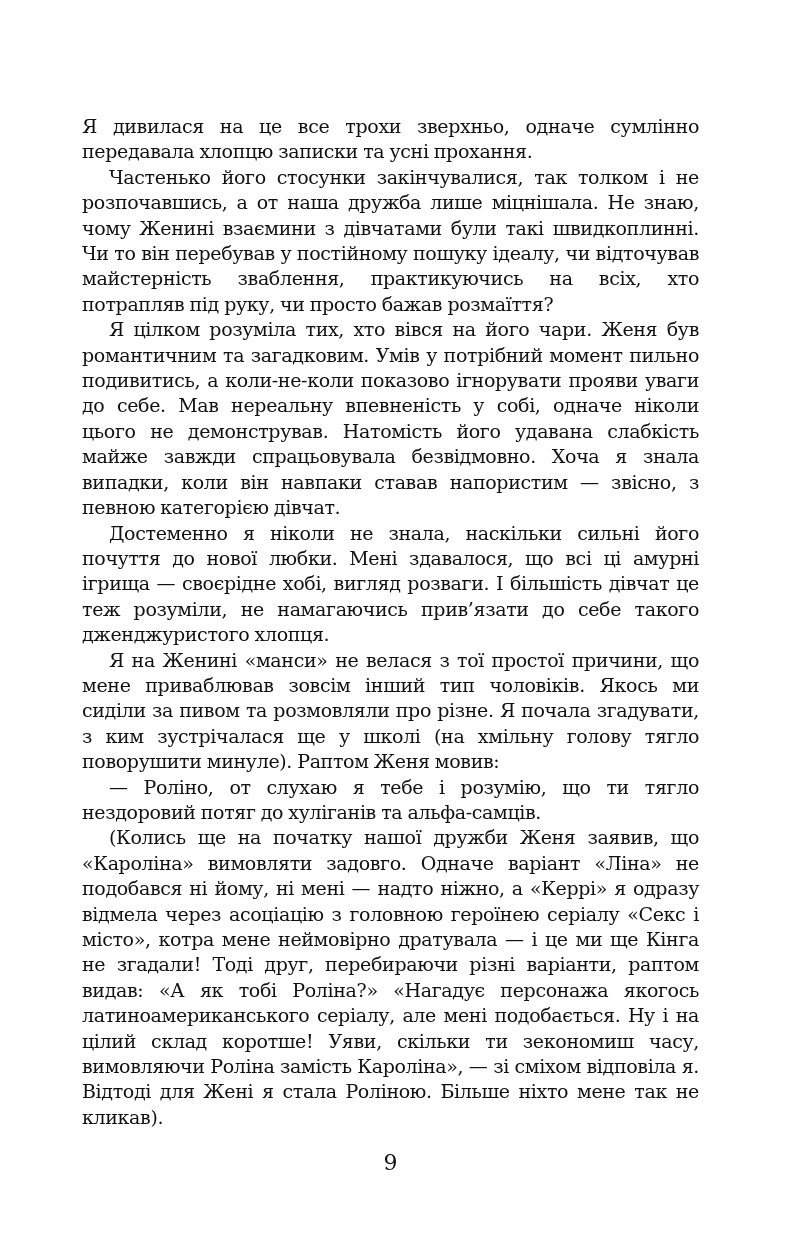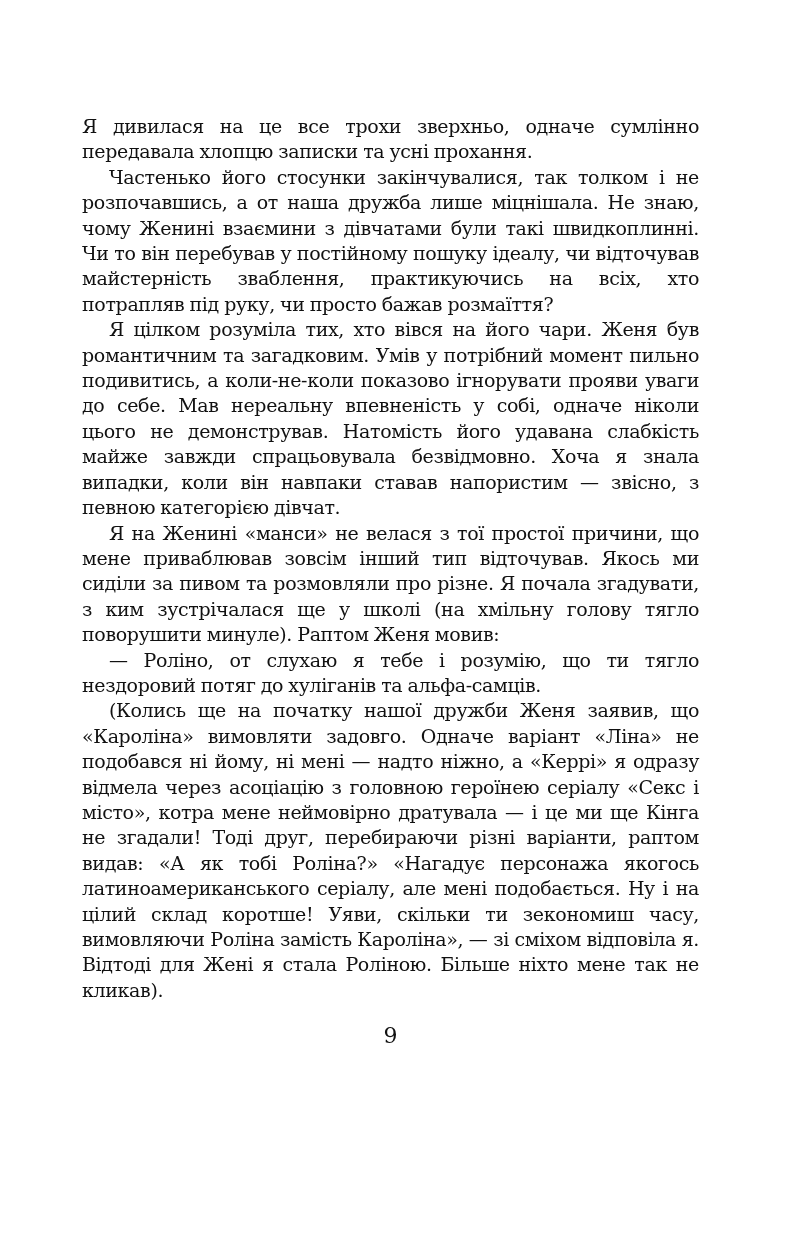--- a/index.html
+++ b/index.html
@@ -48,18 +48,19 @@
   }
 </style>
 </head>
 <body>
 
 <div class="book-page">
   <div class="text-block">
     <p class="continuation">Я дивилася на це все трохи зверхньо, одначе сумлінно передавала хлопцю записки та усні прохання.</p>
     <p>Частенько його стосунки закінчувалися, так толком і не розпочавшись, а от наша дружба лише міцнішала. Не знаю, чому Женині взаємини з дівчатами були такі швидкоплинні. Чи то він перебував у постійному пошуку ідеалу, чи відточував майстерність зваблення, практикуючись на всіх, хто потрапляв під руку, чи просто бажав розмаїття?</p>
     <p>Я цілком розуміла тих, хто вівся на його чари. Женя був романтичним та загадковим. Умів у потрібний момент пильно подивитись, а коли-не-коли показово ігнорувати прояви уваги до себе. Мав нереальну впевненість у собі, одначе ніколи цього не демонстрував. Натомість його удавана слабкість майже завжди спрацьовувала безвідмовно. Хоча я знала випадки, коли він навпаки ставав напористим — звісно, з певною категорією дівчат.</p>
-    <p>Я на Женині «манси» не велася з тої простої причини, що мене приваблював зовсім інший тип відточував. Якось ми сиділи за пивом та розмовляли про різне. Я почала згадувати, з ким зустрічалася ще у школі (на хмільну голову тягло поворушити минуле). Раптом Женя мовив:</p>
+    <p>Достеменно я ніколи не знала, наскільки сильні його почуття до нової любки. Мені здавалося, що всі ці амурні ігрища — своєрідне хобі, вигляд розваги. І більшість дівчат це теж розуміли, не намагаючись прив’язати до себе такого дженджуристого хлопця.</p>
+    <p>Я на Женині «манси» не велася з тої простої причини, що мене приваблював зовсім інший тип чоловіків. Якось ми сиділи за пивом та розмовляли про різне. Я почала згадувати, з ким зустрічалася ще у школі (на хмільну голову тягло поворушити минуле). Раптом Женя мовив:</p>
     <p>— Роліно, от слухаю я тебе і розумію, що ти тягло нездоровий потяг до хуліганів та альфа-самців.</p>
     <p>(Колись ще на початку нашої дружби Женя заявив, що «Кароліна» вимовляти задовго. Одначе варіант «Ліна» не подобався ні йому, ні мені — надто ніжно, а «Керрі» я одразу відмела через асоціацію з головною героїнею серіалу «Секс і місто», котра мене неймовірно дратувала — і це ми ще Кінга не згадали! Тоді друг, перебираючи різні варіанти, раптом видав: «А як тобі Роліна?» «Нагадує персонажа якогось латиноамериканського серіалу, але мені подобається. Ну і на цілий склад коротше! Уяви, скільки ти зекономиш часу, вимовляючи Роліна замість Кароліна», — зі сміхом відповіла я. Відтоді для Жені я стала Роліною. Більше ніхто мене так не кликав).</p>
     <span class="folio">9</span>
   </div>
 </div>
 
 </body></html>

